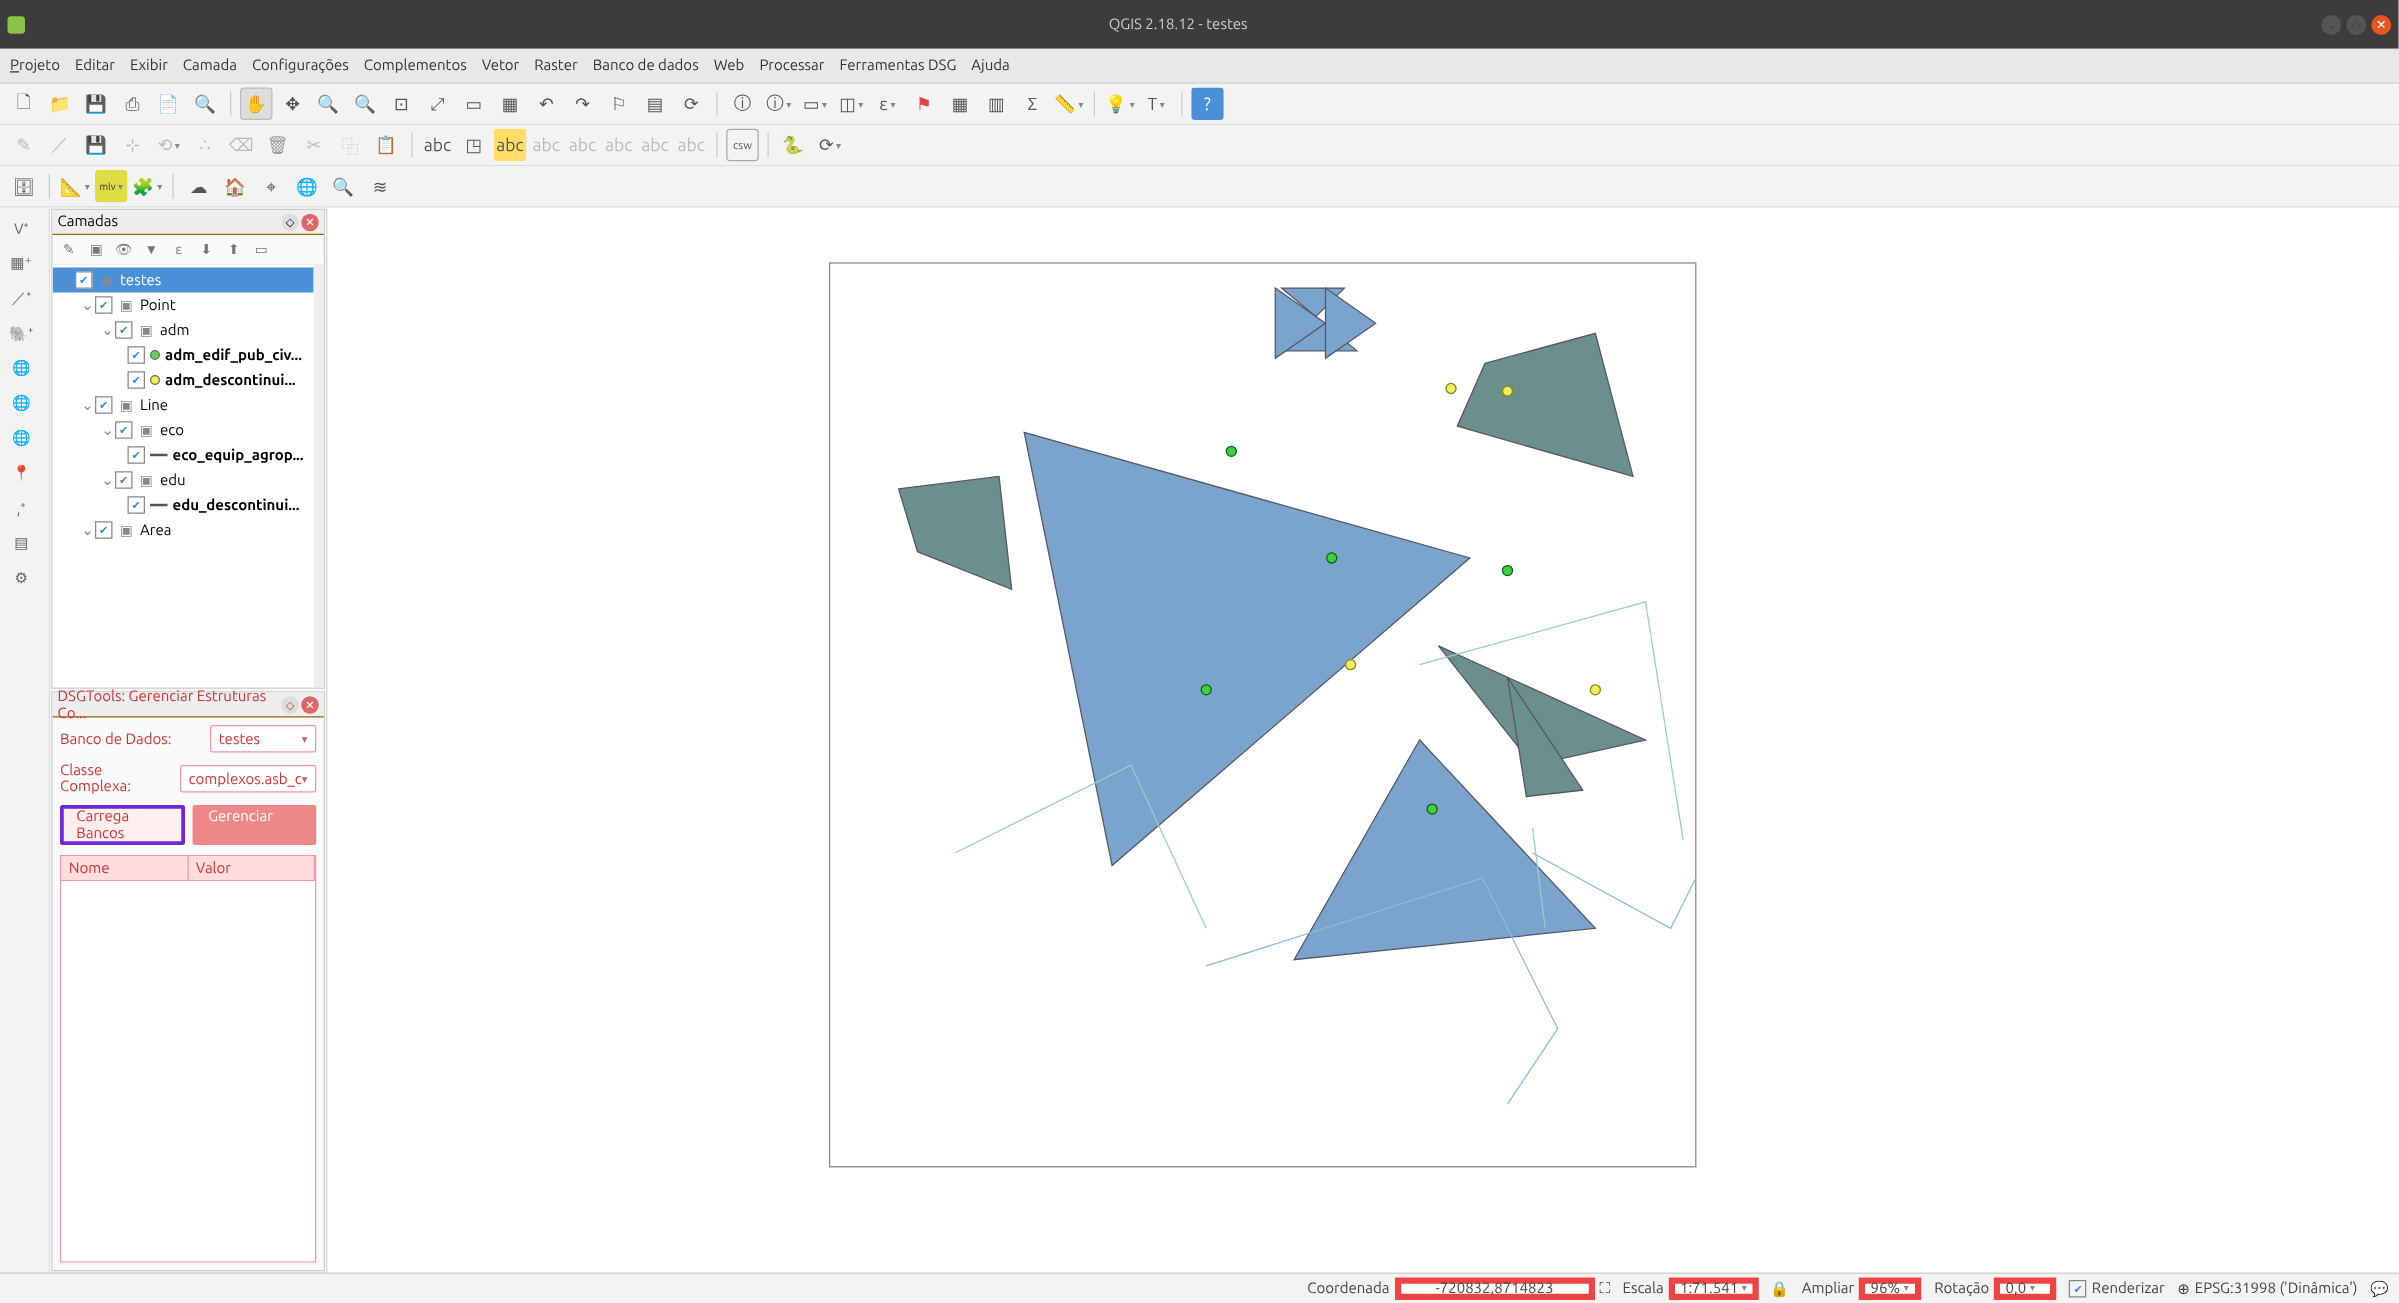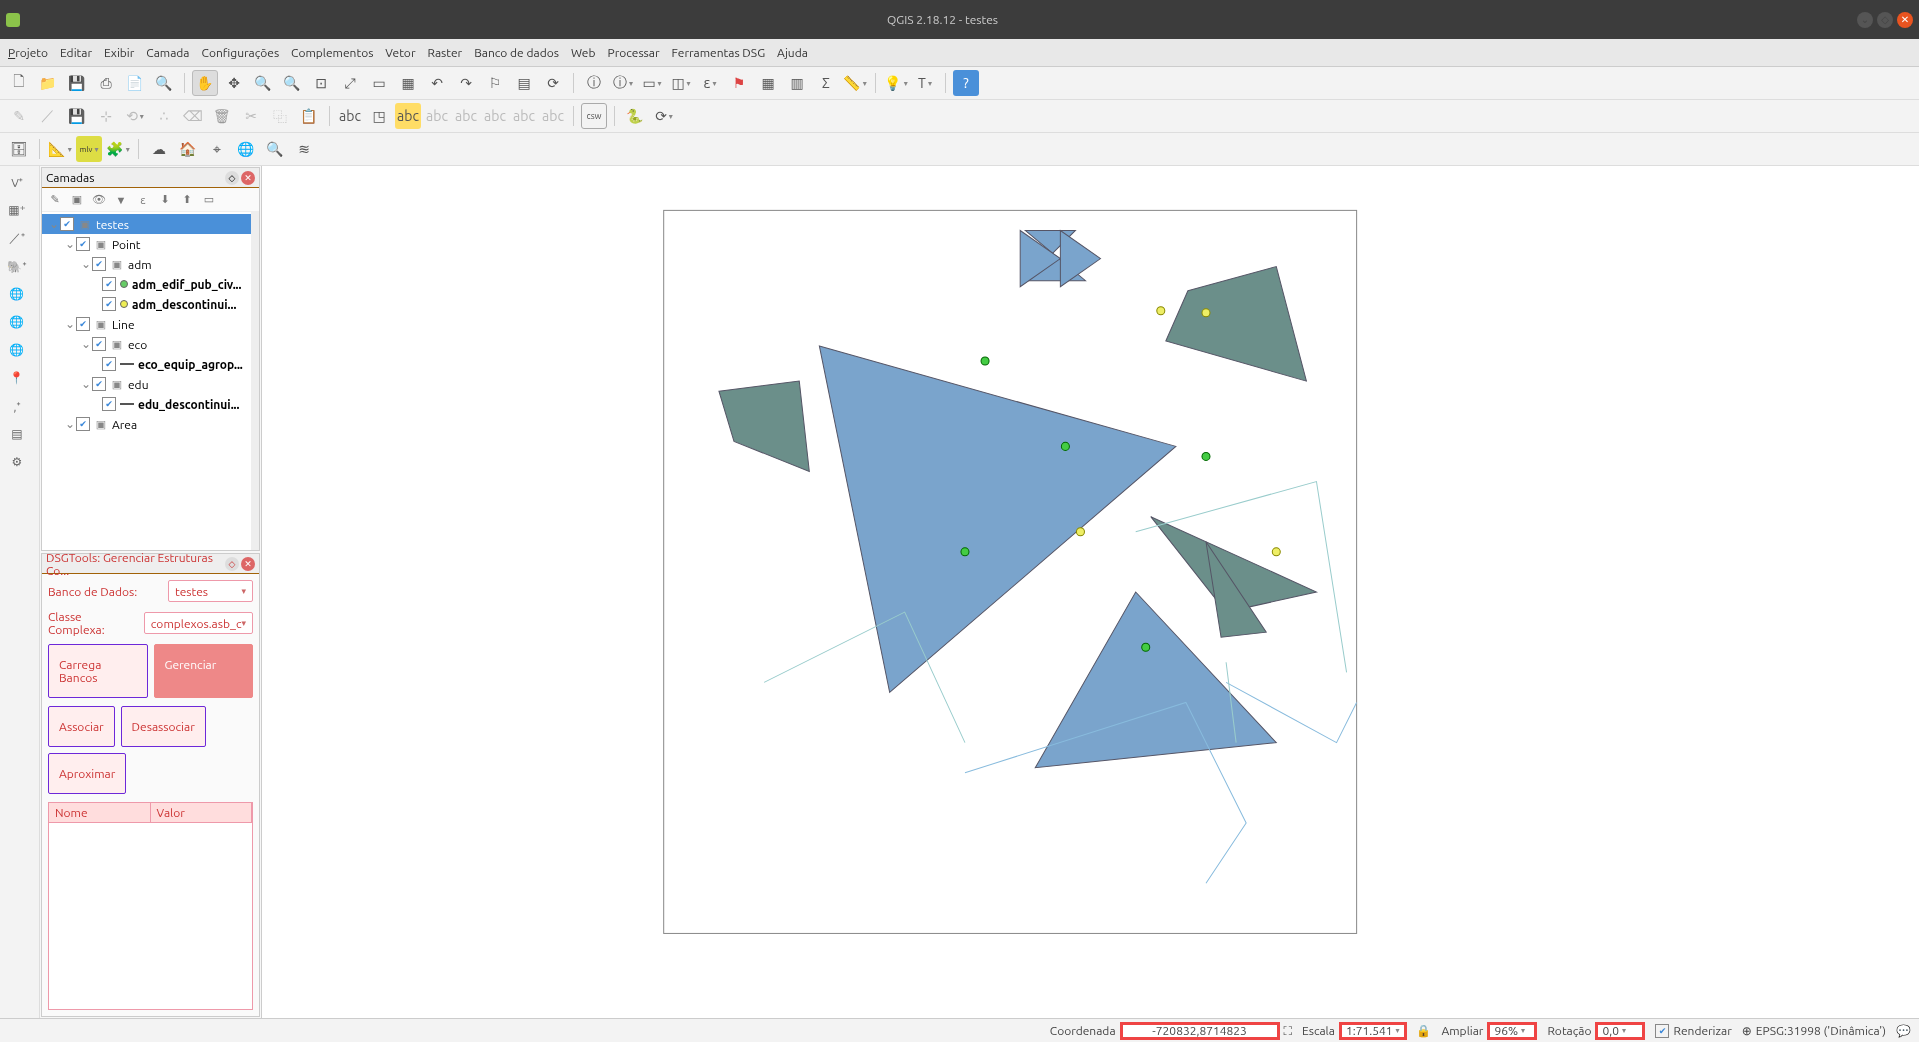--- a/index.html
+++ b/index.html
@@ -48,32 +48,32 @@
 .scrollbar { width:8px; background:#eee;}
 .tree-wrap { display:flex; flex:1; overflow:hidden;}
 .panel.dsg { flex: 1 1 340px; }
 .panel.dsg .panel-header { color:#c33;}
 .dsg-body { padding:6px; color:#c33; font-size:12px; display:flex; flex-direction:column; gap:8px; flex:1;}
 .dsg-row { display:flex; align-items:center; gap:20px;}
 .dsg-row label { width:100px; color:#c33;}
 .dsg-select { flex:1; height:22px; border:1px solid #e9a; background:#fff; display:flex; align-items:center; padding:0 6px; justify-content:space-between; color:#c33; border-radius:2px;}
 .dsg-select::after { content:"▾"; font-size:9px; color:#c66;}
 .dsg-btnrow { display:flex; gap:6px; flex-wrap:wrap;}
-.dsg-btn { border:1px solid #6d28d9; background:#fee; color:#c33; padding:13px 10px; border-radius:2px;}
+.dsg-btn { border:3px solid #6d28d9; background:#fee; color:#c33; padding:0 10px; border-radius:2px;}
 .dsg-btn.primary { background:#e88; color:#fff; border-color:#e88; flex:1;}
 .dsg-btn.loadb { flex:1;}
 .dsg-table { border:1px solid #e9a; background:#fff; flex:1; display:flex; flex-direction:column;}
 .dsg-thead { display:flex; border-bottom:1px solid #e9a; background:#fdd;}
 .dsg-thead div { flex:1; padding:3px 6px; border-right:1px solid #e9a; color:#c33;}
 .dsg-tbody { flex:1; background:#fff;}
 .canvas-area { flex:1; background:#fff; position:relative;}
 .canvas-area svg { width:100%; height:100%;}
 .statusbar { height:24px; background:#f3f3f3; border-top:1px solid #ccc; display:flex; align-items:center; padding:0 8px; gap:10px; font-size:12px; color:#444;}
 .statusbar .field { display:flex; align-items:center; gap:4px;}
-.statusbar .inp { border:3px solid #ef4444; background:#fff; padding:1px 4px; min-width:50px; height:18px; display:flex; align-items:center;}
+.statusbar .inp { border:5px solid #ef4444; background:#fff; padding:1px 4px; min-width:50px; height:18px; display:flex; align-items:center;}
 .statusbar .inp.wide { min-width:160px; justify-content:center;}
 .statusbar .chkbox { width:14px; height:14px; border:1px solid #888; display:inline-flex; align-items:center; justify-content:center;}
 .statusbar .chkbox.on::after { content:"✔"; font-size:9px; color:#3a87d9;}
 .statusbar .pushright { margin-left:auto;}
 .statusbar .spin::after { content:"▾"; font-size:8px; margin-left:3px; color:#888;}
 .icon-sheet { color:#da5;}
 .icon-folder { color:#e8a33b;}
 .icon-green { color:#6c6;}
 .icon-refresh { color:#3a87d9;}
 .icon-snake { color:#3a87d9;}
@@ -310,25 +310,20 @@
           <div class="dsg-row">
             <label>Classe Complexa:</label>
             <div class="dsg-select">
                 <span>complexos.asb_c</span>
               </div>
           </div>
           <div class="dsg-btnrow">
             <div class="dsg-btn loadb">Carrega Bancos</div>
             <div class="dsg-btn primary">Gerenciar</div>
           </div>
-          <div class="dsg-btnrow">
-            <div class="dsg-btn">Associar</div>
-            <div class="dsg-btn">Desassociar</div>
-            <div class="dsg-btn">Aproximar</div>
-          </div>
           <div class="dsg-table">
             <div class="dsg-thead">
               <div>Nome</div>
               <div>Valor</div>
             </div>
             <div class="dsg-tbody"></div>
           </div>
         </div>
       </div>
     </div>

